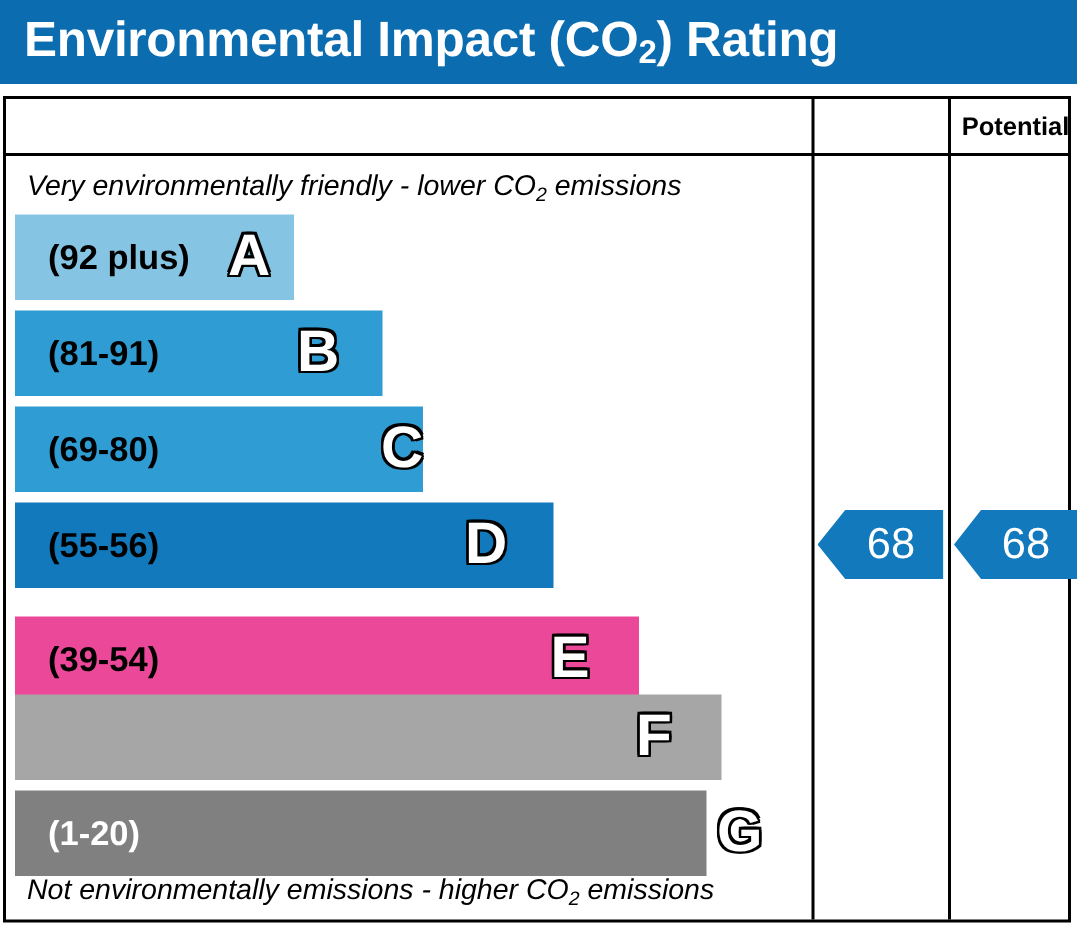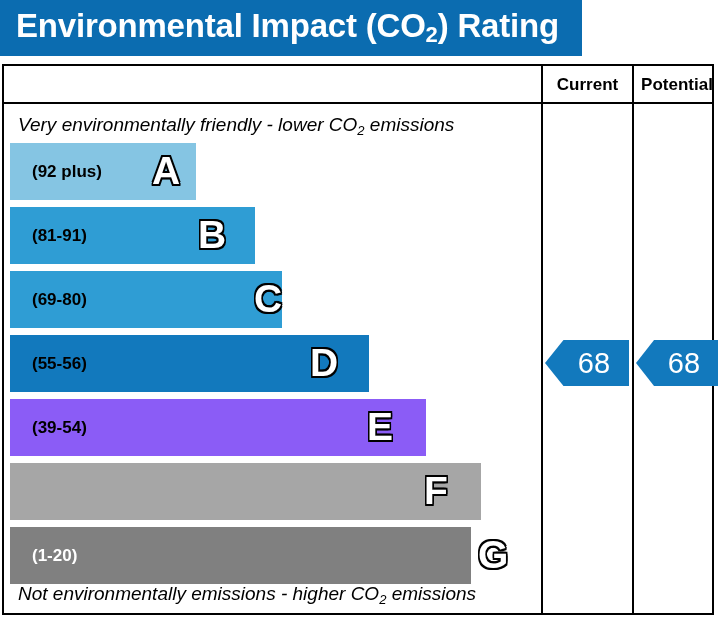--- a/index.html
+++ b/index.html
@@ -18,21 +18,21 @@
     height: 619px;
     overflow: hidden;
     background: #ffffff;
   }
 
   
   .title-bar {
     position: absolute;
     left: 0;
     top: 0;
-    width: 582px;
+    width: 718px;
     height: 56px;
     background: #0b6cb0;
   }
   .title-text {
     position: absolute;
     left: 16px;
     top: 7px;
     font-size: 33px;
     font-weight: bold;
     color: #ffffff;
@@ -130,21 +130,21 @@
     position: absolute;
     left: 0;
     height: 57px;
   }
   .bar-range {
     position: absolute;
     left: 22px;
     top: 0;
     height: 57px;
     line-height: 57px;
-    font-size: 17px;
+    font-size: 23px;
     font-weight: bold;
     white-space: nowrap;
   }
   .bar-letter {
     position: absolute;
     top: 0;
     height: 57px;
     line-height: 56px;
     font-size: 39px;
     font-weight: bold;
@@ -187,21 +187,20 @@
   <div class="title-bar">
     <div class="title-text"><span>Environmental Impact (CO</span><span class="sub">2</span><span>) Rating</span></div>
   </div>
 
   <div class="table-frame">
 
     <div class="header-rule"></div>
     <div class="col-divider current"></div>
     <div class="col-divider potential"></div>
 
-    <div class="col-head current">Current</div>
     <div class="col-head potential">Potential</div>
 
     <div class="caption top"><span>Very environmentally friendly - lower CO</span><span class="sub">2</span><span> emissions</span></div>
 
     <div class="bars" id="bars">
         <div class="bar" style="top: 0px; width: 186px; background: rgb(133, 197, 227);">
           <span class="bar-range" style="color: rgb(0, 0, 0);">(92 plus)</span>
           <span class="bar-letter" style="left: 142px;">A</span>
         </div>
         <div class="bar" style="top: 64px; width: 245px; background: rgb(47, 157, 212);">
@@ -209,21 +208,21 @@
           <span class="bar-letter" style="left: 188px;">B</span>
         </div>
         <div class="bar" style="top: 128px; width: 272px; background: rgb(47, 157, 212);">
           <span class="bar-range" style="color: rgb(0, 0, 0);">(69-80)</span>
           <span class="bar-letter" style="left: 244px;">C</span>
         </div>
         <div class="bar" style="top: 192px; width: 359px; background: rgb(18, 121, 189);">
           <span class="bar-range" style="color: rgb(0, 0, 0);">(55-56)</span>
           <span class="bar-letter" style="left: 300px;">D</span>
         </div>
-        <div class="bar" style="top: 256px; width: 416px; background: #8b5cf6;">
+        <div class="bar" style="top: 268px; width: 416px; background: #ec4899;">
           <span class="bar-range" style="color: rgb(0, 0, 0);">(39-54)</span>
           <span class="bar-letter" style="left: 357px;">E</span>
         </div>
         <div class="bar" style="top: 320px; width: 471px; background: rgb(166, 166, 166);">
           <span class="bar-range" style="color: rgb(255, 255, 255); margin-top: 48px;">(21-38)</span>
           <span class="bar-letter" style="left: 414px;">F</span>
         </div>
         <div class="bar" style="top: 384px; width: 461px; background: rgb(128, 128, 128);">
           <span class="bar-range" style="color: rgb(255, 255, 255);">(1-20)</span>
           <span class="bar-letter" style="left: 468px;">G</span>

